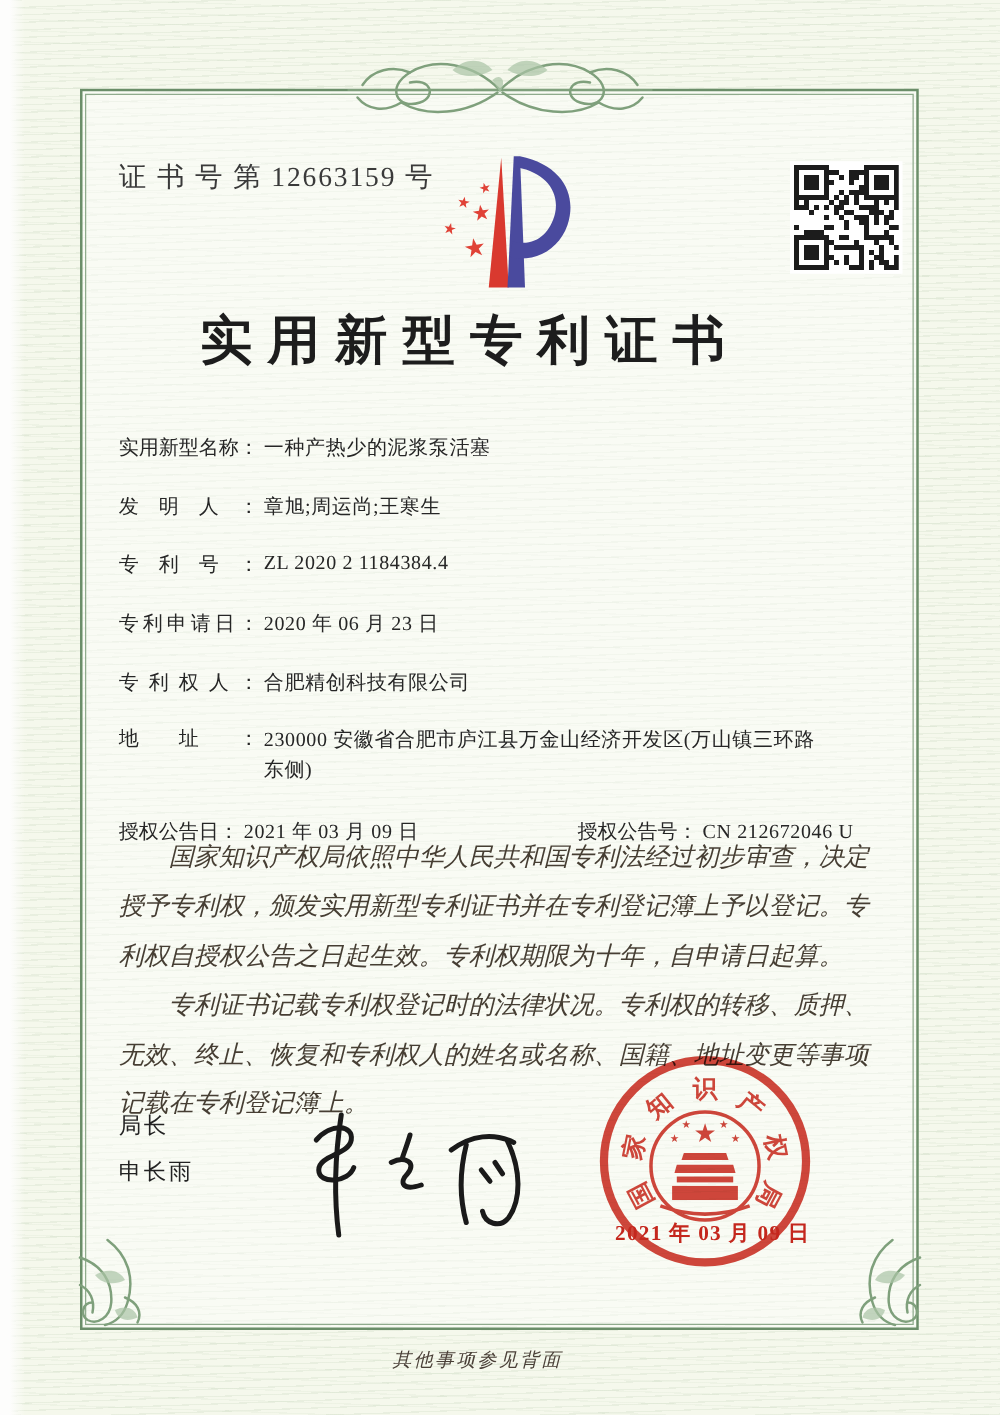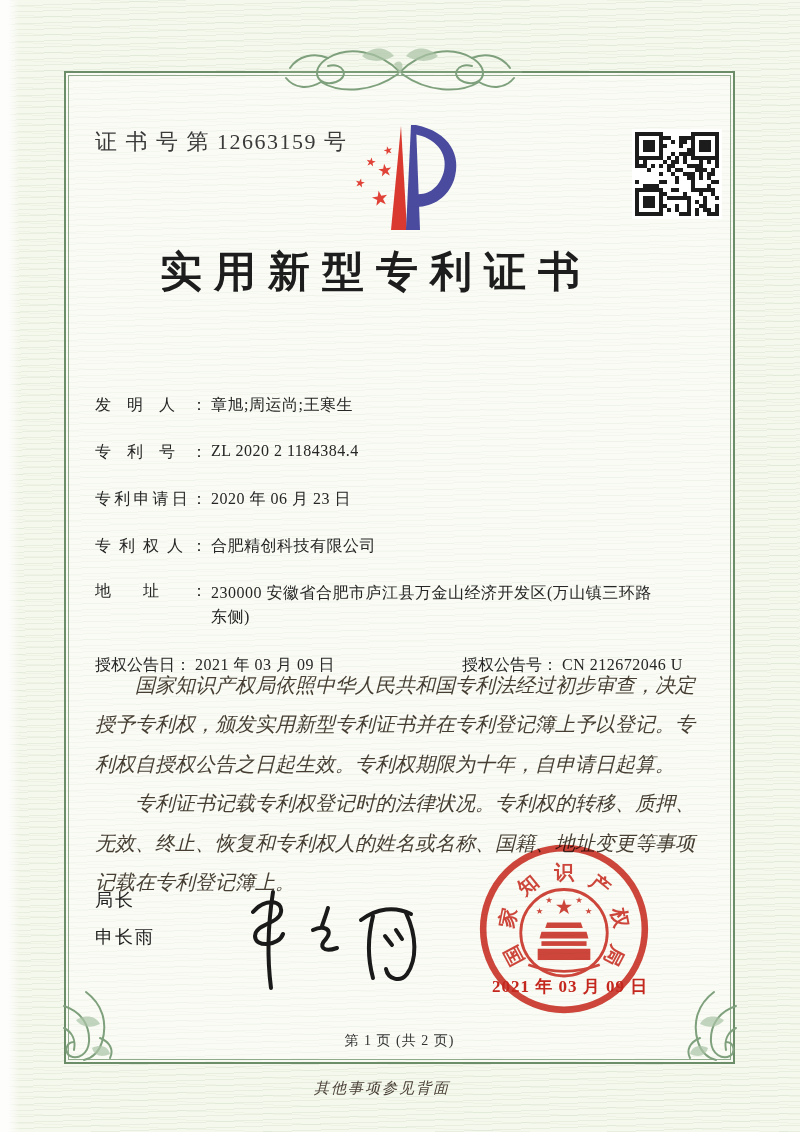--- a/index.html
+++ b/index.html
@@ -334,20 +334,23 @@
           <rect x="15" y="20" width="1" height="1"></rect>
           <rect x="18" y="20" width="1" height="1"></rect>
           <rect x="19" y="20" width="1" height="1"></rect>
           <rect x="20" y="20" width="1" height="1"></rect>
         </g>
       </svg>
   </div>
 
   <h1 id="title" class="abs">实用新型专利证书</h1>
 
+  <div id="f1" class="field">
+    <span class="label">实用新型名称：</span><span class="value">一种产热少的泥浆泵活塞</span>
+  </div>
   <div id="f2" class="field">
     <span class="label">发明人：</span><span class="value">章旭;周运尚;王寒生</span>
   </div>
   <div id="f3" class="field">
     <span class="label">专利号：</span><span class="value">ZL 2020 2 1184384.4</span>
   </div>
   <div id="f4" class="field">
     <span class="label">专利申请日：</span><span class="value">2020 年 06 月 23 日</span>
   </div>
   <div id="f5" class="field">
@@ -409,16 +412,15 @@
       </g>
       <path d="M80 99 L 120 99 L 118 93 L 82 93 Z" stroke="none"></path>
       <path d="M74 110 L 126 110 L 124 103 L 76 103 Z" stroke="none"></path>
       <rect x="76" y="113" width="48" height="5" stroke="none"></rect>
       <rect x="72" y="121" width="56" height="12" stroke="none"></rect>
       <path d="M62 138 Q 100 152 138 138" fill="none" stroke-width="3"></path>
     </g>
   </svg>
   <div id="seal-date" class="abs">2021 年 03 月 09 日</div>
 
-  <div id="footer-page" class="abs">第 1 页 (共 2 页)</div>
   <div id="footer-note" class="abs">其他事项参见背面</div>
 
 </div>
 
 </body></html>

